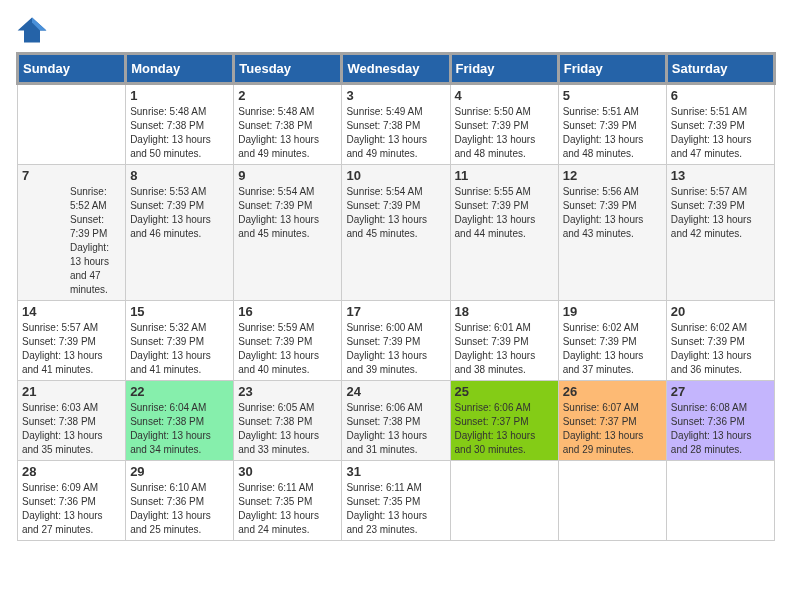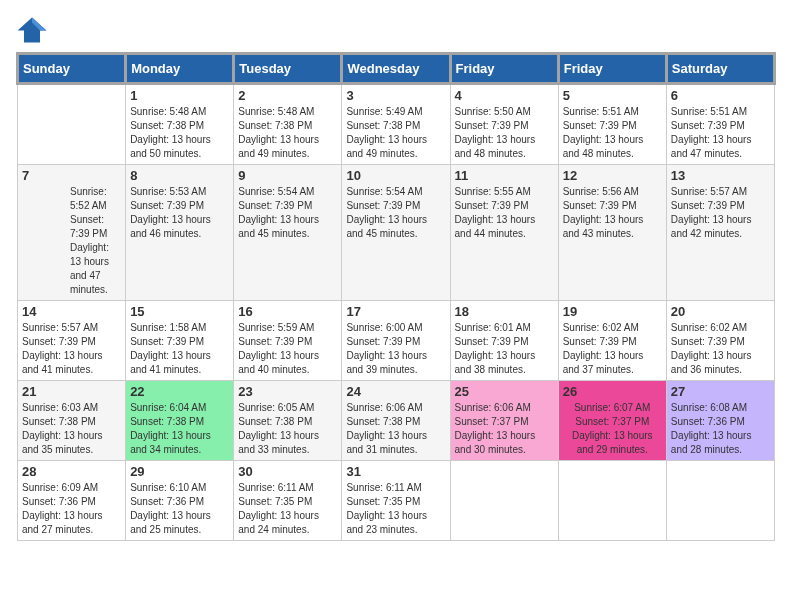--- a/index.html
+++ b/index.html
@@ -223,21 +223,21 @@
       <tr>
         <td>
           <span class="day-number">14</span>
           <div class="day-info" style="white-space: pre-line;">Sunrise: 5:57 AM
 Sunset: 7:39 PM
 Daylight: 13 hours
 and 41 minutes.</div>
         </td>
         <td>
           <span class="day-number">15</span>
-          <div class="day-info" style="white-space: pre-line;">Sunrise: 1:58 AM
+          <div class="day-info" style="white-space: pre-line;">Sunrise: 5:32 AM
 Sunset: 7:39 PM
 Daylight: 13 hours
 and 41 minutes.</div>
         </td>
         <td>
           <span class="day-number">16</span>
           <div class="day-info" style="white-space: pre-line;">Sunrise: 5:59 AM
 Sunset: 7:39 PM
 Daylight: 13 hours
 and 40 minutes.</div>
@@ -293,30 +293,30 @@
 Daylight: 13 hours
 and 33 minutes.</div>
         </td>
         <td style="background: rgb(245, 245, 245); margin-top: 27px;">
           <span class="day-number">24</span>
           <div class="day-info" style="white-space: pre-line;">Sunrise: 6:06 AM
 Sunset: 7:38 PM
 Daylight: 13 hours
 and 31 minutes.</div>
         </td>
-        <td style="background: #f9a8d4;">
+        <td style="background: #84cc16;">
           <span class="day-number">25</span>
           <div class="day-info" style="white-space: pre-line;">Sunrise: 6:06 AM
 Sunset: 7:37 PM
 Daylight: 13 hours
 and 30 minutes.</div>
         </td>
-        <td style="background: #ec4899;">
+        <td style="background: #fdba74;">
           <span class="day-number">26</span>
-          <div class="day-info" style="white-space: pre-line; text-align: center;">Sunrise: 6:07 AM
+          <div class="day-info" style="white-space: pre-line;">Sunrise: 6:07 AM
 Sunset: 7:37 PM
 Daylight: 13 hours
 and 29 minutes.</div>
         </td>
         <td style="background: #c4b5fd;">
           <span class="day-number">27</span>
           <div class="day-info" style="white-space: pre-line;">Sunrise: 6:08 AM
 Sunset: 7:36 PM
 Daylight: 13 hours
 and 28 minutes.</div>

